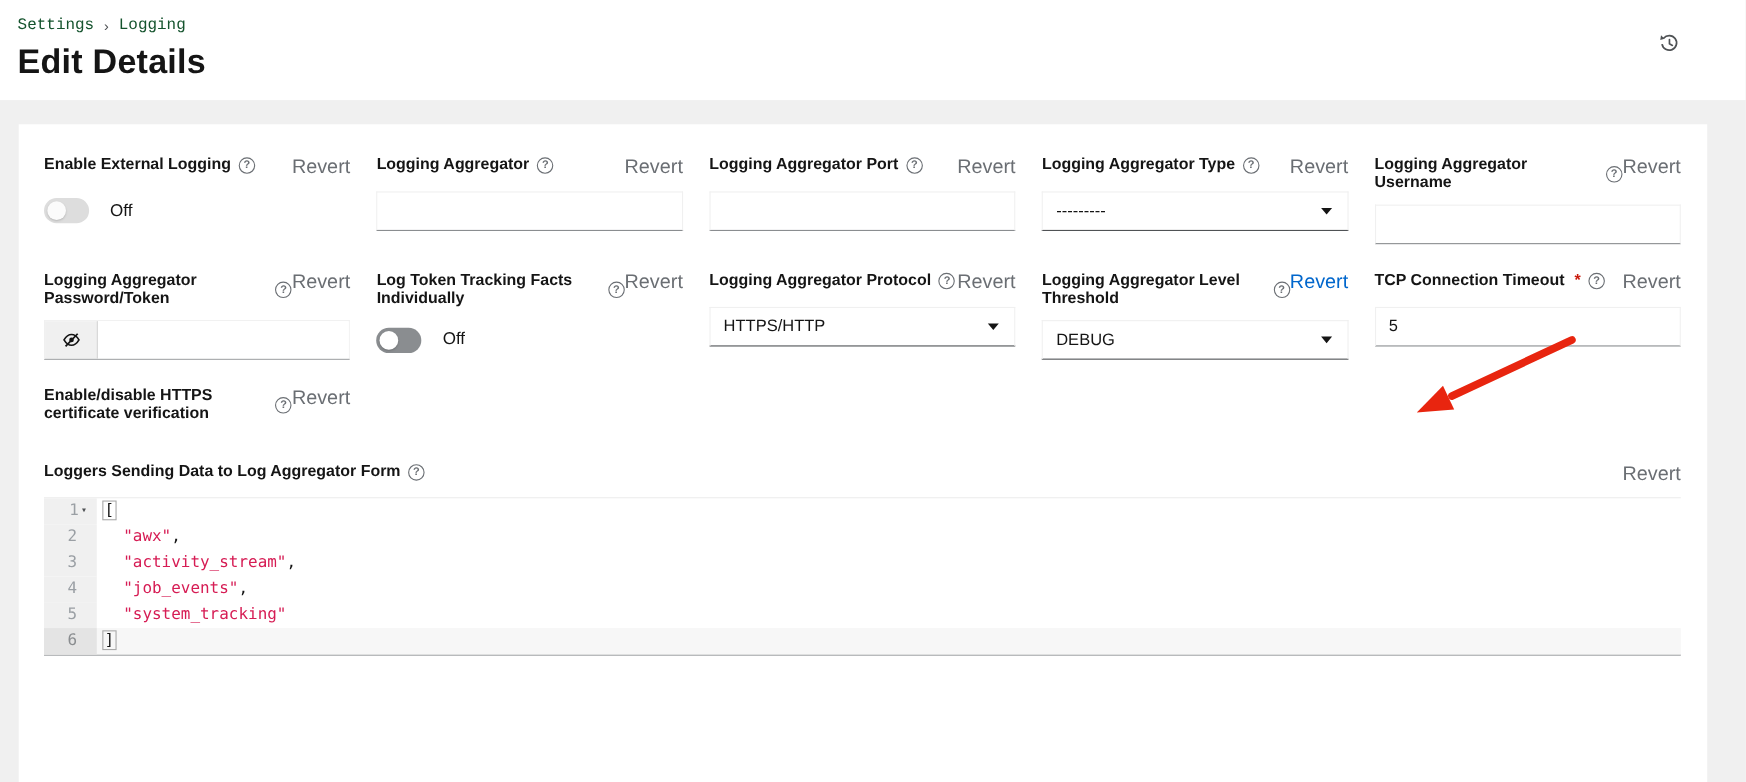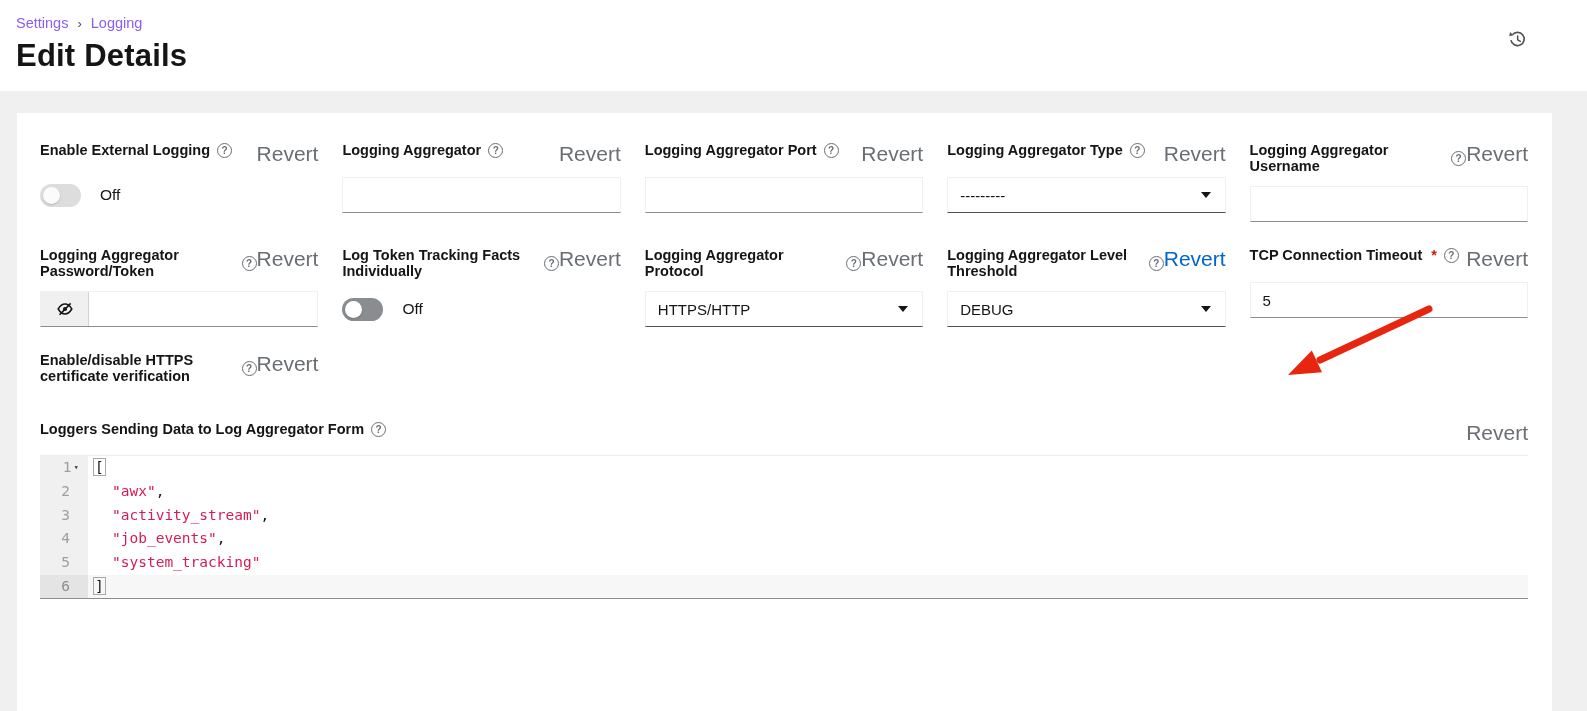--- a/index.html
+++ b/index.html
@@ -2,41 +2,41 @@
 <html><head>
 <meta charset="utf-8">
 <style>
   * { margin:0; padding:0; box-sizing:border-box; }
   html,body { width:1587px; height:711px; overflow:hidden;
     font-family:"Liberation Sans", sans-serif; background:#f0f0f0; color:#151515; }
 
   
   .app-header { background:#ffffff; height:91px; padding:15px 24px 0 16px; position:relative; }
   .breadcrumb { display:flex; align-items:center; gap:9px; font-size:14.5px; }
-  .breadcrumb a { color:#8b5cf6; text-decoration:none; cursor:pointer; }
+  .breadcrumb a { color:#14532d; text-decoration:none; cursor:pointer;font-family:Liberation Mono, monospace; }
   .crumb-sep { color:#4f5255; font-size:13px; }
   .page-title { font-size:31px; font-weight:700; letter-spacing:.2px; margin-top:7px; color:#151515; }
   .header-actions { position:absolute; top:28px; right:58px; }
   .icon-btn { background:none; border:none; cursor:pointer; padding:2px; }
 
   
   .page-body { background:#f0f0f0; height:620px; }
   .card { background:#ffffff; margin:22px 35px 0 17px; height:611px;
     padding:29px 24px 20px 23px; }
 
   .form-grid { display:grid; grid-template-columns:repeat(5, 1fr); column-gap:24px; }
 
   .fg { margin-bottom:25px; }
   .fg-head { display:flex; justify-content:space-between; align-items:flex-start; margin-bottom:12px; }
   .fg-label { display:flex; align-items:center; gap:7px; font-size:14.5px; font-weight:700; }
   .req-star { color:#c9190b; font-weight:700; margin-left:2px; }
   .qmark { display:inline-flex; align-items:center; justify-content:center;
     width:15px; height:15px; border:1.2px solid #6a6e73; border-radius:50%;
     color:#6a6e73; font-size:10px; font-weight:700; cursor:pointer; flex:0 0 auto; }
-  .revert-btn { background:none; border:none; font-family:inherit; font-size:21px;
+  .revert-btn { background:none; border:none; font-family:inherit; font-size:18px;
     color:#6a6e73; cursor:pointer; line-height:1.1; }
   .revert-btn.active { color:#0066cc; }
 
   
   .text-input { width:100%; height:36px; font-family:inherit; font-size:15px; color:#151515;
     background:#fff; padding:0 12px; outline:none;
     border:1px solid #f0f0f0; border-bottom:1px solid #8a8d90; }
   .select-ctrl { width:100%; height:36px; background:#fff; display:flex; align-items:center;
     justify-content:space-between; padding:0 14px 0 12px; cursor:pointer;
     border:1px solid #f0f0f0; border-bottom:1px solid #4f5255; font-size:15px; }

